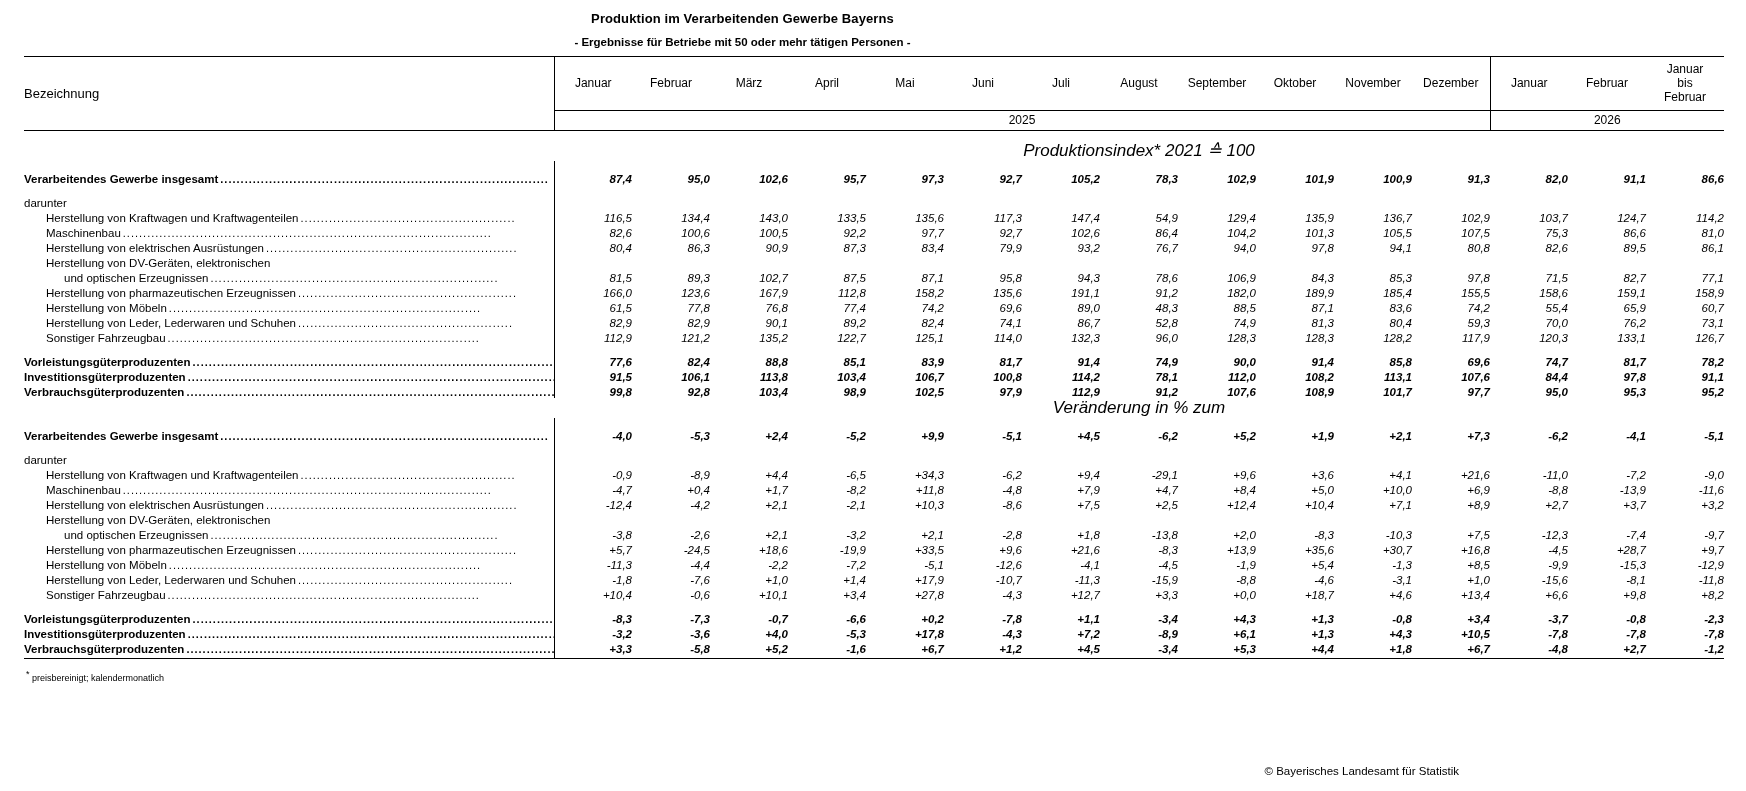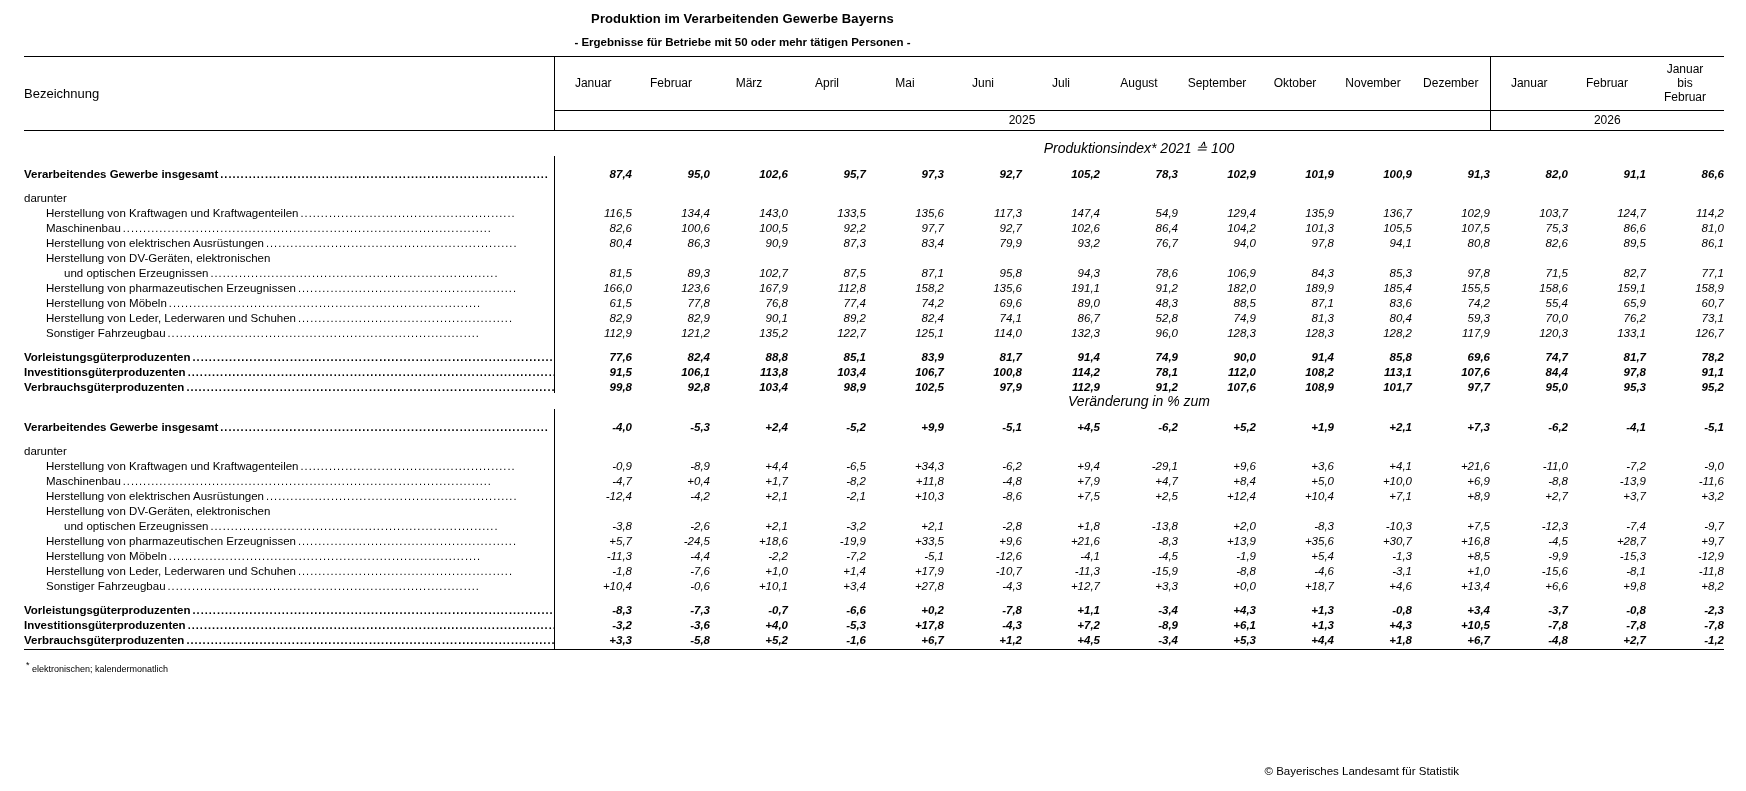--- a/index.html
+++ b/index.html
@@ -119,21 +119,21 @@
     letter-spacing: 1px;
     font-size: 11px;
     padding-left: 2px;
     color: #000;
   }
   .indent1 { padding-left: 22px; }
   .plain { padding-left: 0; }
   .section-note {
     text-align: center;
     font-style: italic;
-    font-size: 14px;
+    font-size: 17px;
   }
   .spacer-row td { height: 9px; }
   .footnote {
     font-size: 9px;
     padding-top: 10px;
     padding-left: 2px;
   }
   .footnote sup { font-size: 9px; }
   .copyright {
     position: absolute;
@@ -883,18 +883,18 @@
       <td class="label" style="border-bottom:1px solid #000;height:3px;"></td>
       <td class="num sep" style="border-bottom:1px solid #000;height:3px;"></td>
       <td colspan="14" style="border-bottom:1px solid #000;height:3px;"></td>
     </tr>
 
   </tbody>
     </table>
 
   <div class="footnote">
     <sup>*</sup>
-    <span>elektronischen; kalendermonatlich</span>
+    <span>preisbereinigt; kalendermonatlich</span>
   </div>
 
   <div class="copyright">© Bayerisches Landesamt für Statistik</div>
 
 </div>
 
 </body></html>

